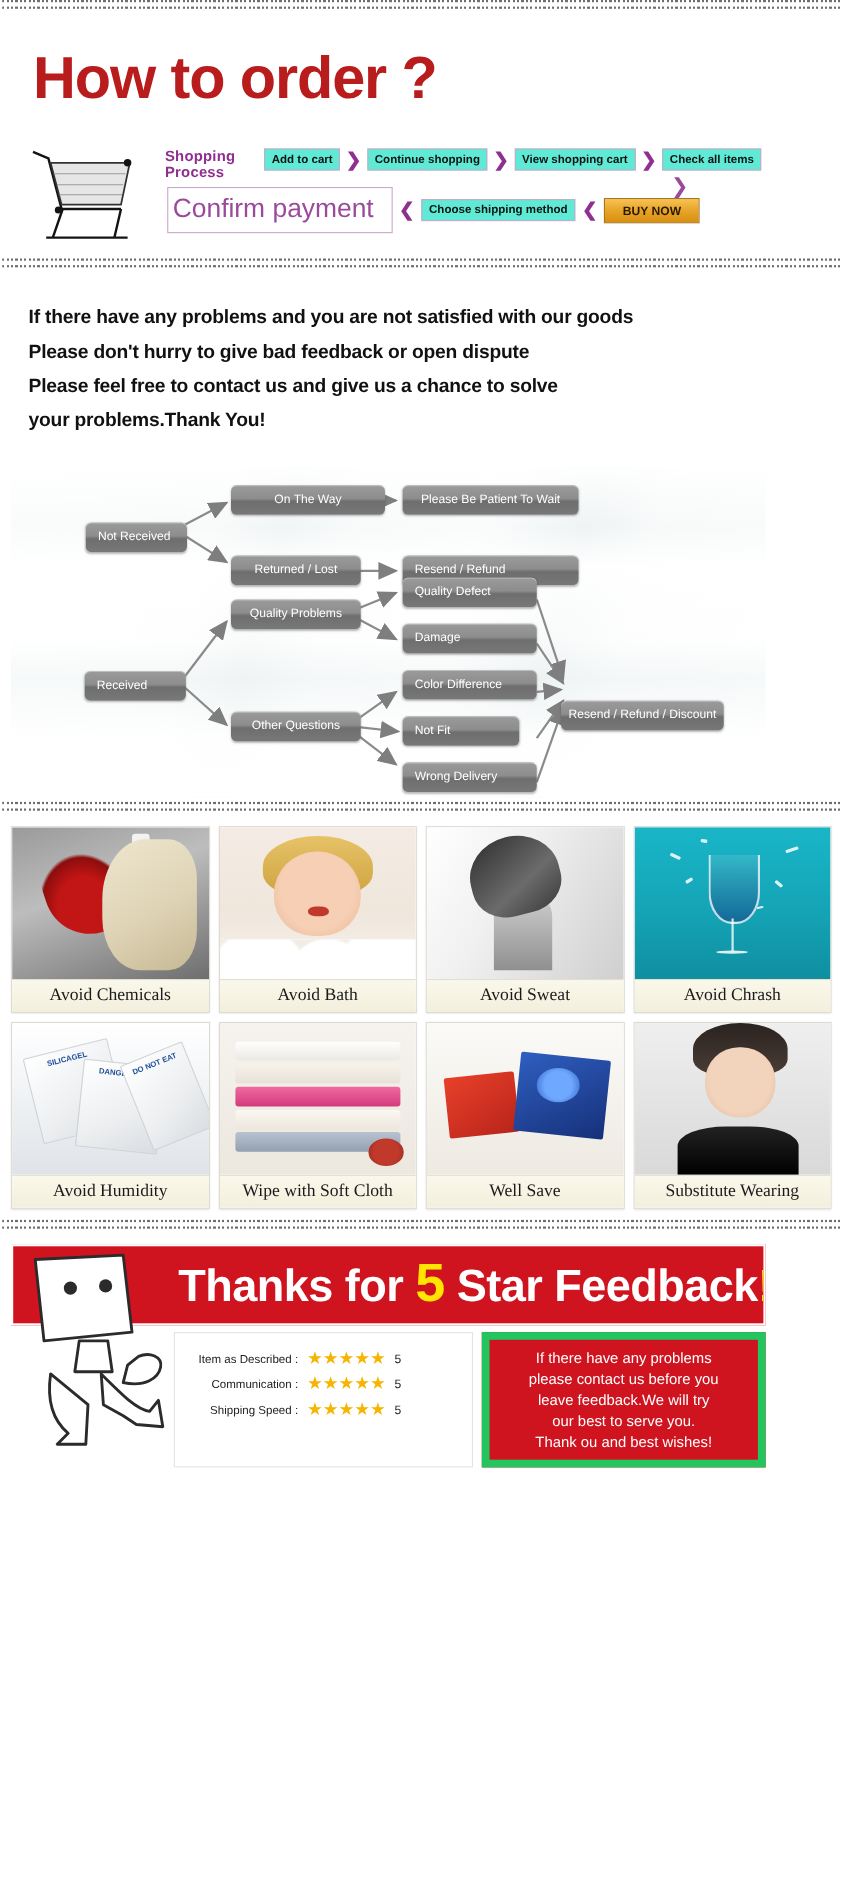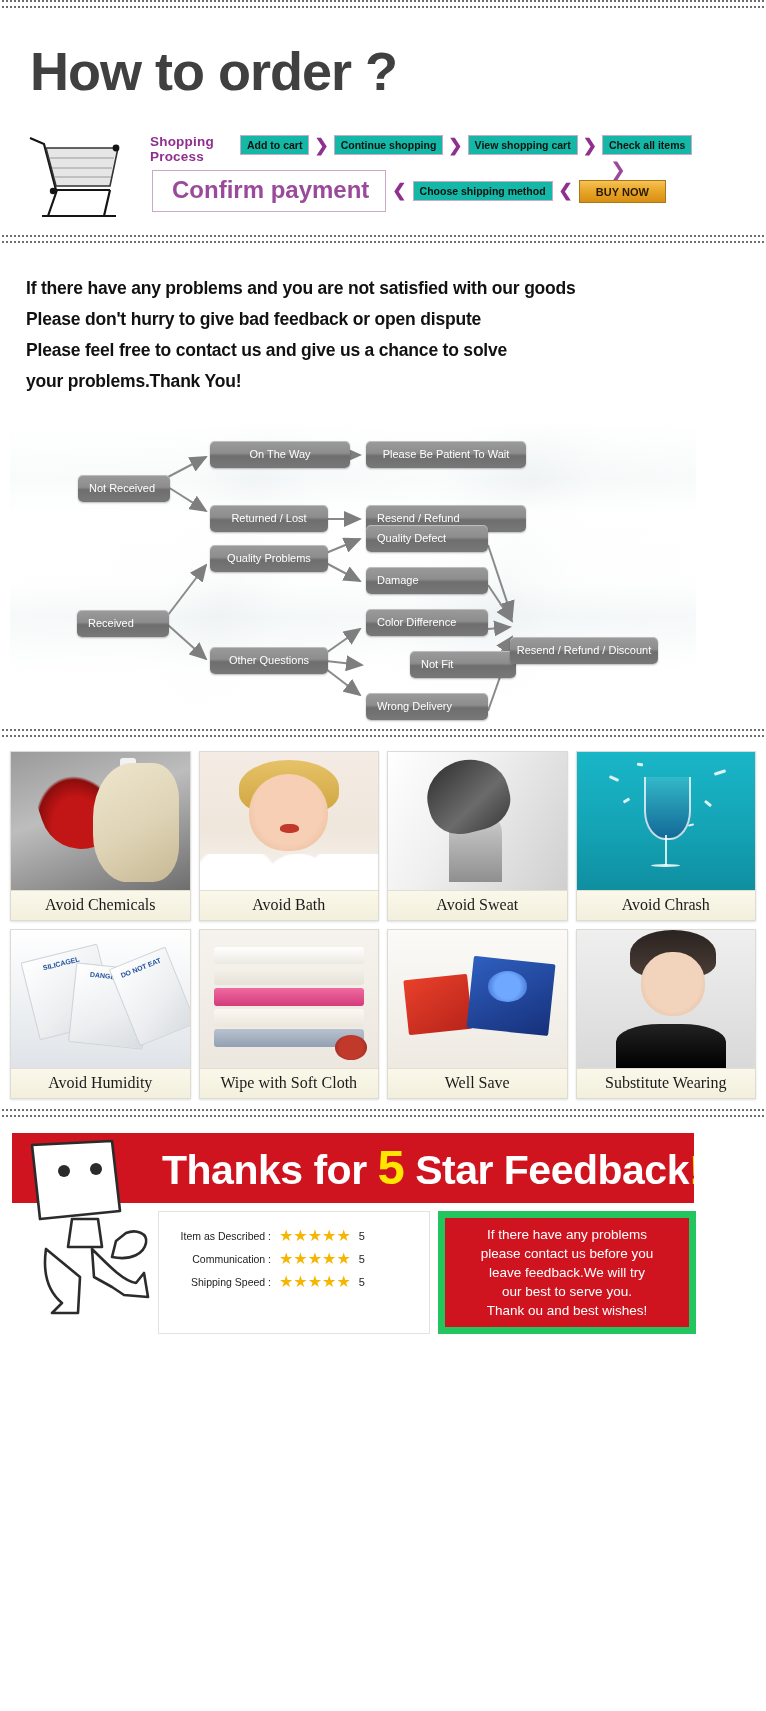--- a/index.html
+++ b/index.html
@@ -29,21 +29,21 @@
 
   
   .s-order { padding: 22px 0 10px 0; }
   .headline {
     font-family: "Liberation Sans", sans-serif;
     font-weight: bold;
     font-size: 54px;
     letter-spacing: -1px;
     margin: 14px 0 22px 30px;
     line-height: 1;
-    color: #404040;
+    color: #b91c1c;
   }
   .process {
     position: relative;
     margin: 0 0 0 22px;
     width: 700px;
     height: 105px;
   }
   .cart {
     position: absolute; left: 4px; top: 8px; width: 96px; height: 92px;
   }
@@ -55,21 +55,21 @@
     font-size: 13.5px;
     line-height: 15px;
     letter-spacing: .2px;
   }
   .row1 {
     position: absolute; left: 218px; top: 15px;
     display: flex; align-items: center; gap: 0;
   }
   .chip {
     border: 1px solid #c9a8c9;
-    background: #14b8a6;
+    background: #5eead4;
     font-size: 10.5px;
     font-weight: bold;
     color: #111;
     padding: 4px 6px 3px 6px;
     white-space: nowrap;
     line-height: 11px;
   }
   .chev {
     color: #8f2f8f;
     font-size: 17px;
@@ -79,24 +79,23 @@
     font-family: "Liberation Serif", serif;
   }
   .row2 {
     position: absolute; left: 130px; top: 50px;
     display: flex; align-items: stretch;
   }
   .confirm {
     border: 1px solid #c9a8c9;
     color: #9b4a9b;
     font-size: 24px;
-    padding: 4px 16px 6px 19px;
+    padding: 4px 16px 6px 4px;
     white-space: nowrap;
     line-height: 30px;
-    font-weight: bold;
   }
   .chev-l {
     color: #8f2f8f;
     font-size: 17px;
     font-weight: bold;
     padding: 0 6px;
     line-height: 40px;
     font-family: "Liberation Serif", serif;
   }
   .chip-mid { display: flex; align-items: center; }
@@ -432,21 +431,21 @@
       <div class="node center" style="left:356px; top:16px; width:160px;">Please Be Patient To Wait</div>
       <div class="node" style="left:356px; top:80px; width:160px;">Resend / Refund</div>
 
       <div class="node" style="left:67px; top:185px; width:92px;">Received</div>
       <div class="node center" style="left:200px; top:120px; width:118px;">Quality Problems</div>
       <div class="node center" style="left:200px; top:222px; width:118px;">Other Questions</div>
 
       <div class="node" style="left:356px; top:100px; width:122px;">Quality Defect</div>
       <div class="node" style="left:356px; top:142px; width:122px;">Damage</div>
       <div class="node" style="left:356px; top:184px; width:122px;">Color Difference</div>
-      <div class="node" style="left:356px; top:226px; width:106px;margin-left:44px;">Not Fit</div>
+      <div class="node" style="left:356px; top:226px; width:106px;">Not Fit</div>
       <div class="node" style="left:356px; top:268px; width:122px;">Wrong Delivery</div>
 
       <div class="node center" style="left:500px; top:190px; width:148px;margin-top:22px;">Resend / Refund / Discount</div>
     </div>
   </section>
 
   <div class="sep-wrap">
       <div class="sep"></div>
     </div>
 

